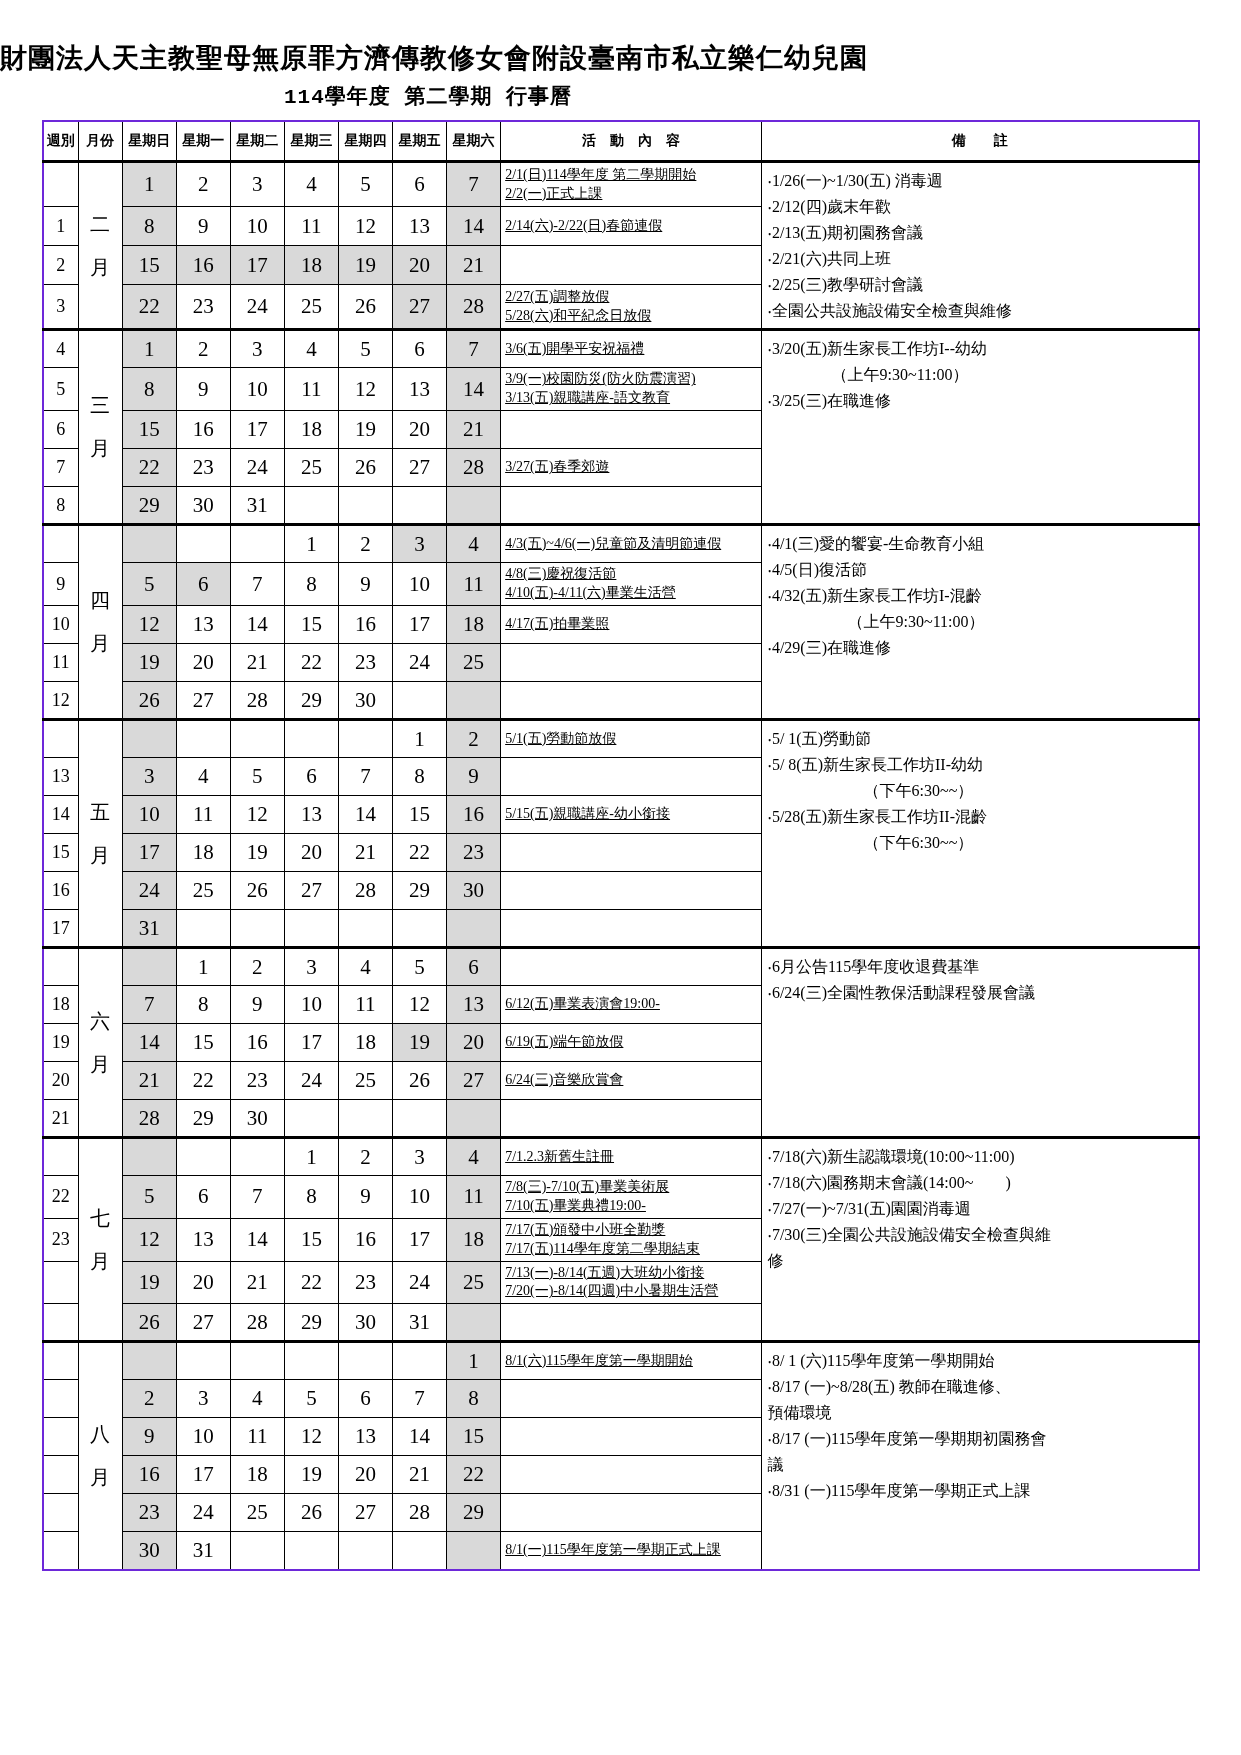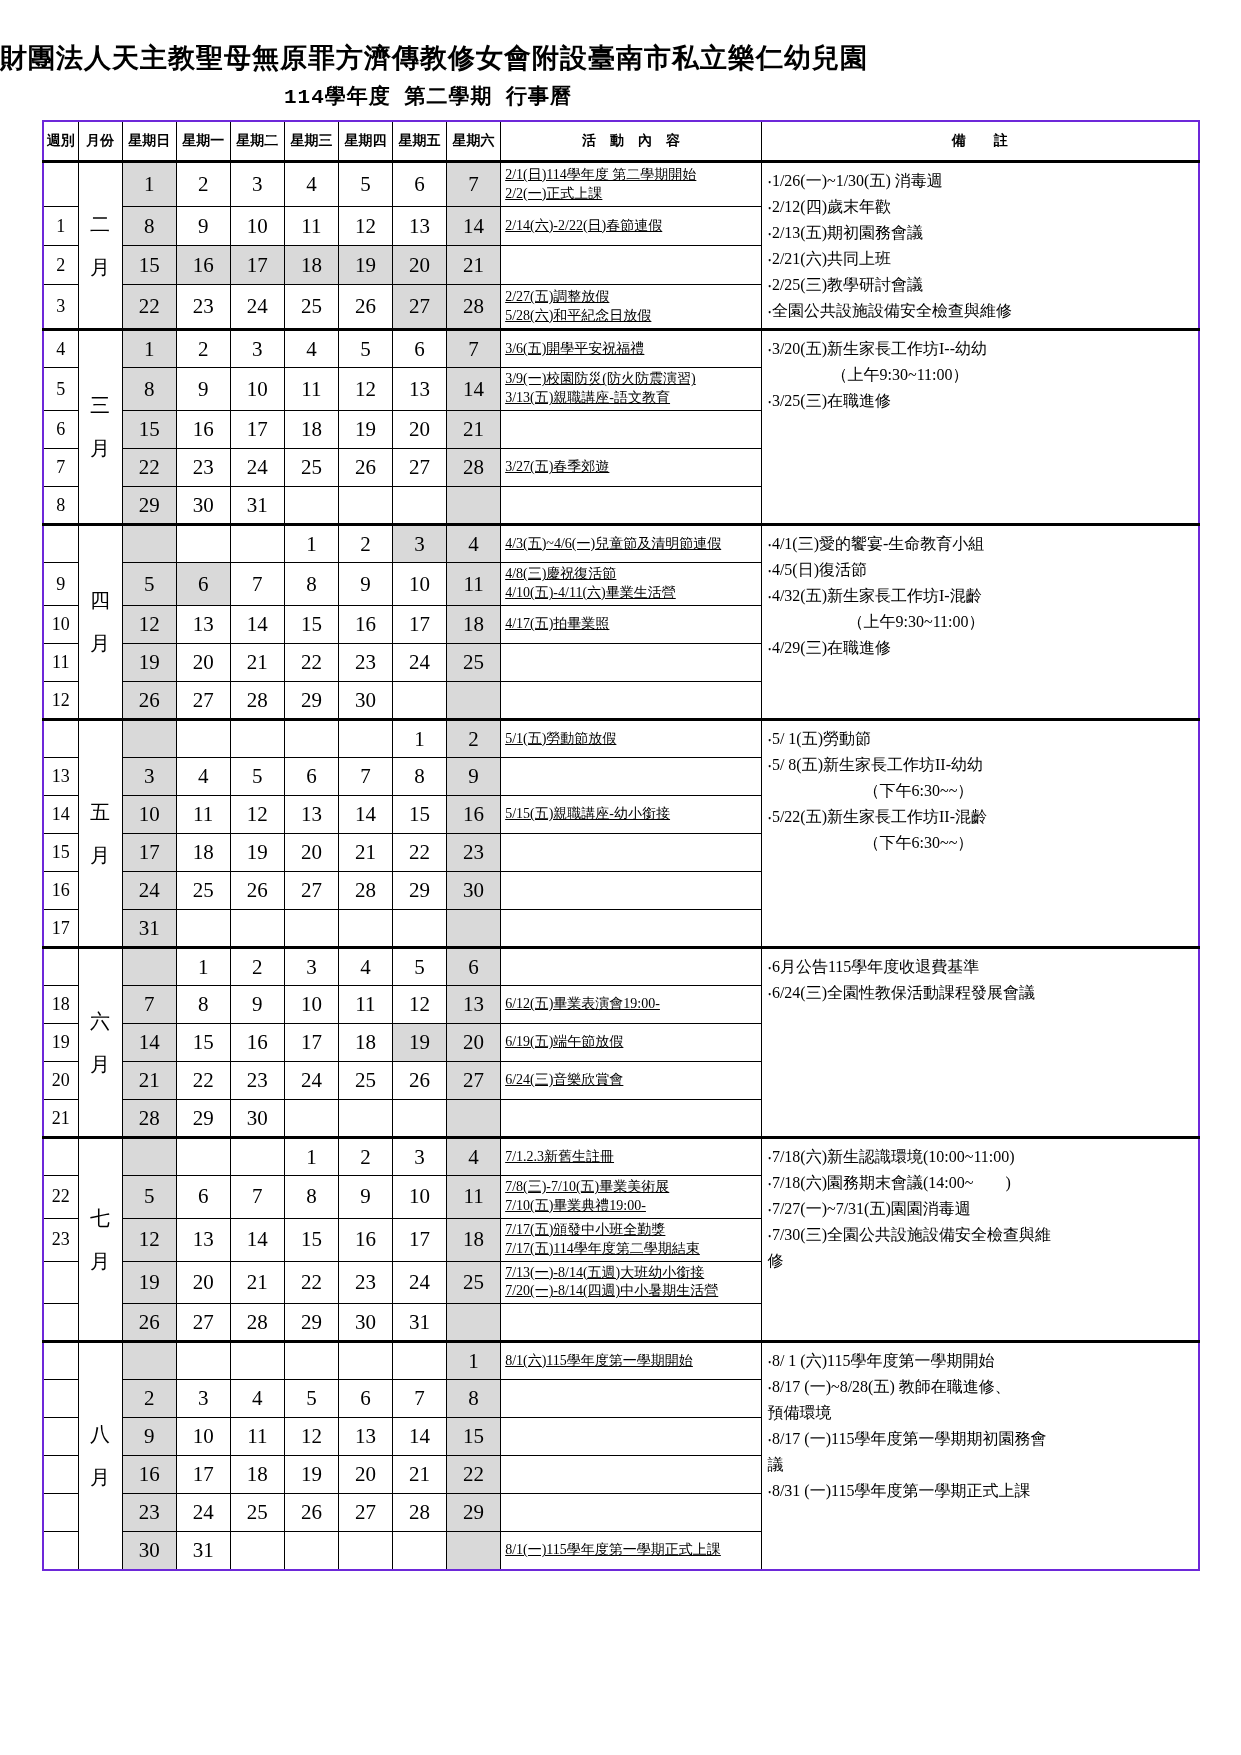--- a/index.html
+++ b/index.html
@@ -278,21 +278,21 @@
           <div>月</div>
         </td>
         <td class="day shaded"></td>
         <td class="day"></td>
         <td class="day"></td>
         <td class="day"></td>
         <td class="day"></td>
         <td class="day">1</td>
         <td class="day shaded">2</td>
         <td class="act"><div>5/1(五)勞動節放假</div></td>
-        <td class="notes" rowspan="6"><div>‧5/ 1(五)勞動節</div><div>‧5/ 8(五)新生家長工作坊II-幼幼</div><div>　　　　　　（下午6:30~~）</div><div>‧5/22(五)新生家長工作坊II-混齡</div><div>　　　　　　（下午6:30~~）</div></td>
+        <td class="notes" rowspan="6"><div>‧5/ 1(五)勞動節</div><div>‧5/ 8(五)新生家長工作坊II-幼幼</div><div>　　　　　　（下午6:30~~）</div><div>‧5/28(五)新生家長工作坊II-混齡</div><div>　　　　　　（下午6:30~~）</div></td>
       </tr>
       <tr>
         <td class="wk">13</td>
         <td class="day shaded">3</td>
         <td class="day">4</td>
         <td class="day">5</td>
         <td class="day">6</td>
         <td class="day">7</td>
         <td class="day">8</td>
         <td class="day shaded">9</td>

